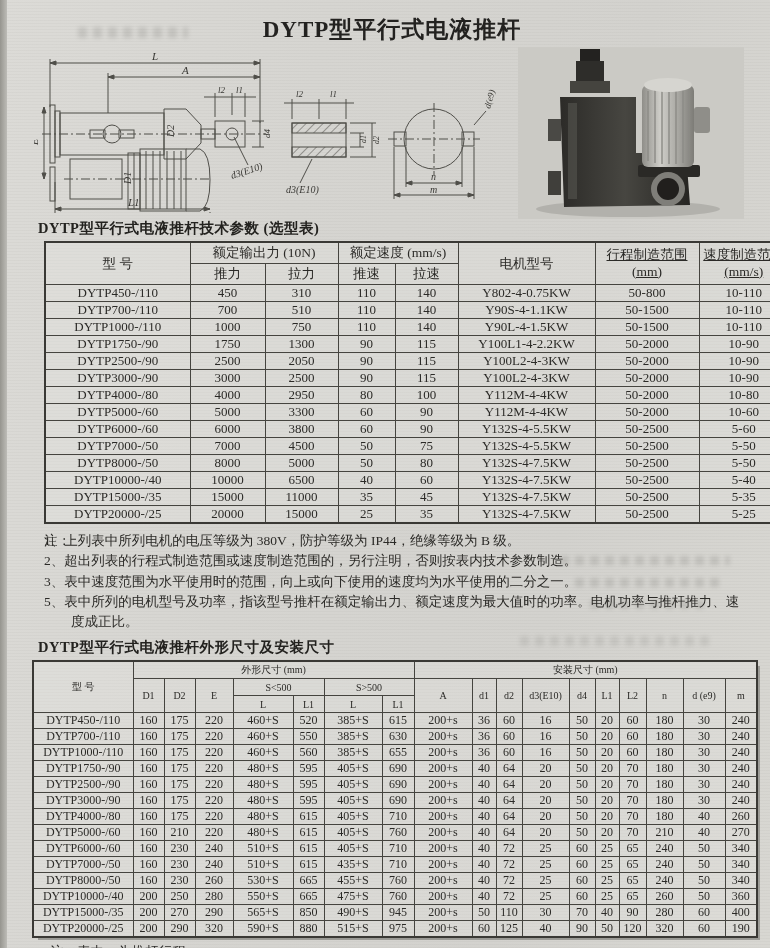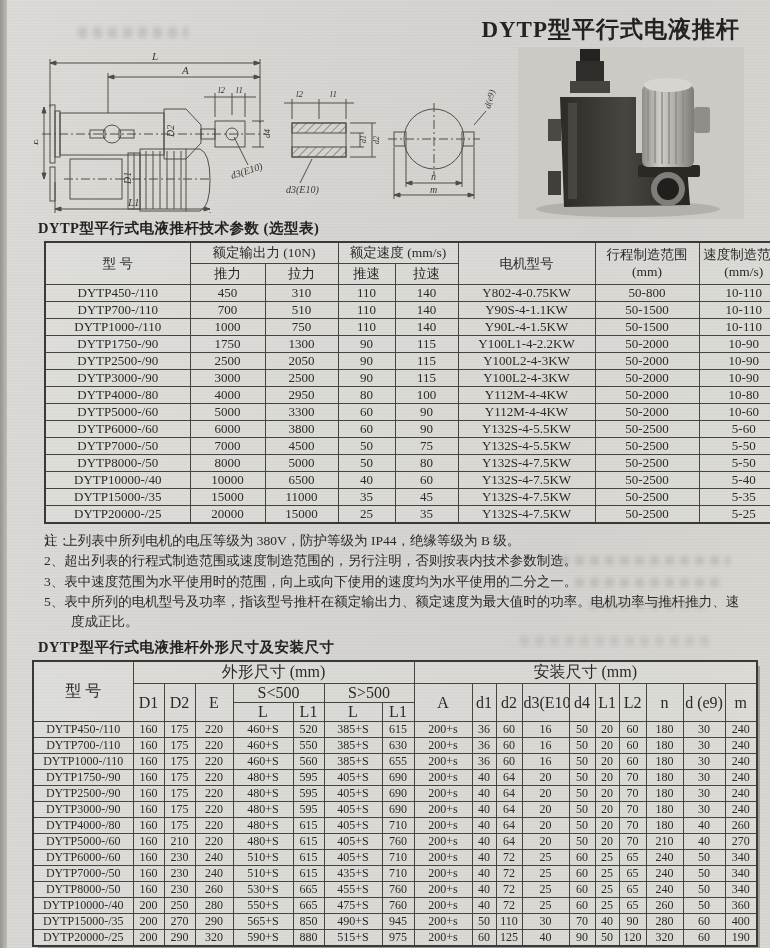--- a/index.html
+++ b/index.html
@@ -25,21 +25,21 @@
   .bleed{position:absolute;opacity:.14;filter:blur(2px);pointer-events:none;
     background:repeating-linear-gradient(90deg,#4a4944 0 9px, transparent 9px 15px);}
   .b1{left:78px;top:27px;width:110px;height:11px;}
   .b2{left:560px;top:556px;width:170px;height:9px;}
   .b3{left:575px;top:578px;width:150px;height:9px;}
   .b4{left:590px;top:600px;width:120px;height:9px;}
   .b5{left:520px;top:636px;width:190px;height:10px;opacity:.1;}
 
   h1.title{
     margin:4px 0 2px 0;
-    text-align:right;
+    text-align:center;
     font-size:23px;letter-spacing:1px;
     font-weight:bold;color:#232220;
   }
   .figures{
     display:flex;align-items:flex-start;
     height:168px;margin:2px 0 4px -10px;
   }
   .drawing{flex:0 0 470px;}
   .photo{flex:0 0 226px;margin-left:14px;}
   svg text{font-family:"Liberation Serif",serif;}
@@ -56,23 +56,23 @@
   th,td{
     border:1px solid #45443f;
     text-align:center;vertical-align:middle;
     font-weight:normal;color:#2b2a27;
     padding:0 1px;overflow:hidden;white-space:nowrap;
   }
   .t1{border:2px solid #3a3935;}
   .t2{border:2px solid #3a3935;}
   .t1 th{font-size:13.5px;height:20px;}
   .t1 td{font-size:13px;height:15.4px;}
-  .t2 th{font-size:16px;height:16px;margin-left:28px;}
+  .t2 th{font-size:10px;height:16px;margin-left:28px;}
   .t2 td{font-size:12px;height:14.2px;}
-  .unit-wrap{line-height:1.25;}
+  .unit-wrap{line-height:1.25;text-decoration:underline;}
   .notes{
     position:relative;
     margin:7px 0 6px 0;
     font-size:13.5px;line-height:1.5;color:#2b2a27;
   }
   .notes .prefix{position:absolute;left:0;top:0;}
   .notes .items{}
   .note-item{padding-left:2em;text-indent:-2em;}
   .final-note{
     font-size:13.5px;margin:5px 0 0 6px;color:#2b2a27;

